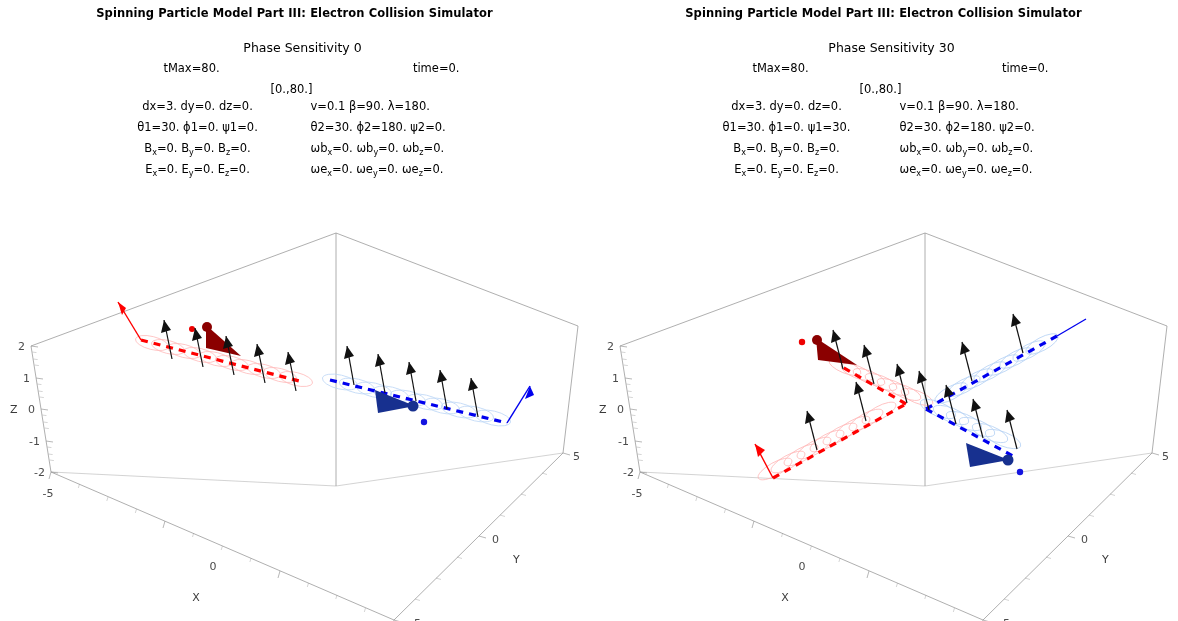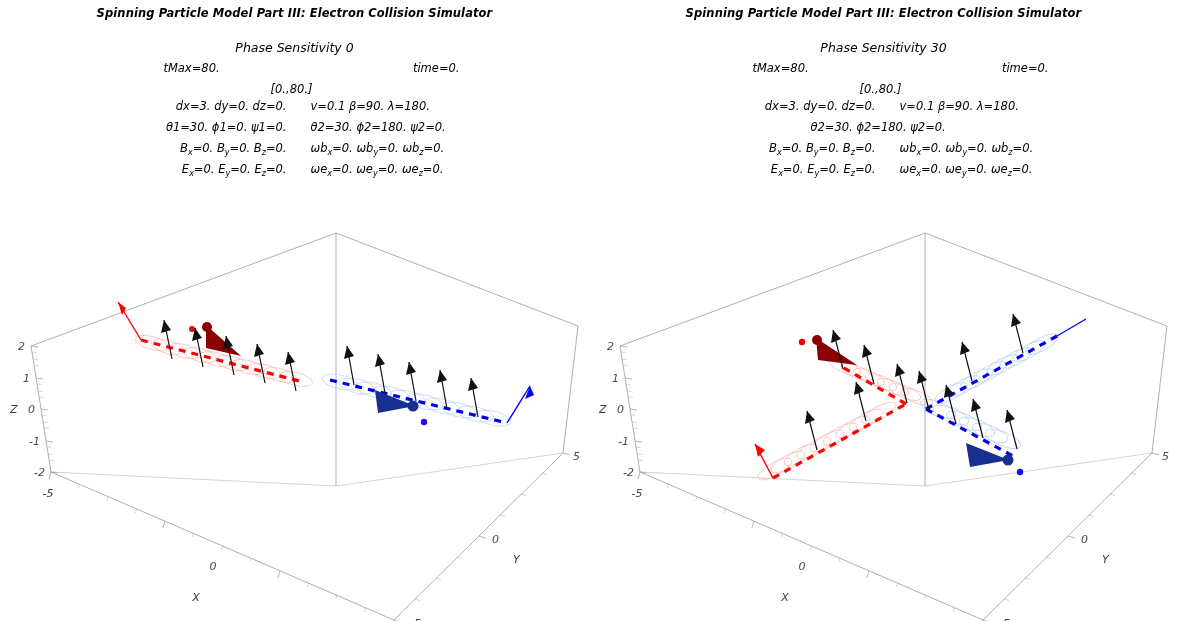--- a/index.html
+++ b/index.html
@@ -1,32 +1,32 @@
 <!DOCTYPE html>
 <html><head>
 <meta charset="utf-8">
 <style>
   html,body{margin:0;padding:0;background:#ffffff;}
   body{width:1178px;height:621px;overflow:hidden;
        font-family:"DejaVu Sans","Liberation Sans",sans-serif;color:#1a1a1a;}
   .board{position:relative;width:1178px;height:621px;}
-  .panel{position:absolute;top:0;width:589px;height:601px;font-style:italic;}
+  .panel{position:absolute;top:0;width:589px;height:601px;}
   .panel-left{left:0;}
   .panel-right{left:589px;}
 
   .title{position:absolute;left:0;width:589px;top:6px;text-align:center;
          font-size:11.5px;font-weight:bold;letter-spacing:.1px;color:#000;}
   .subtitle{position:absolute;left:0;width:589px;top:40px;text-align:center;
-            font-size:12.5px;color:#000;}
+            font-size:12.5px;color:#000;padding-left:8px;}
 
   .params{position:absolute;left:0;width:589px;top:60px;
           font-size:11.5px;line-height:17px;color:#000;}
   .prow{display:flex;justify-content:center;white-space:pre;}
   .pcol{display:inline-block;text-align:center;}
-  .pcol.c1{width:178px;text-align:right;}
+  .pcol.c1{width:178px;}
   .pcol.c2{width:24px;margin-top:21px;}
   .pcol.c3{width:170px;text-align:left;}
   .prow.top .pcol.c1{width:124px;text-align:center;}
   .prow.top .pcol.c2{width:76px;text-align:center;}
   .prow.top .pcol.c3{width:130px;text-align:right;}
   sub{font-size:8px;}
 
   .stage{position:absolute;left:0;top:150px;width:589px;height:471px;}
   svg{display:block;}
   .axlabel{font-size:11px;fill:#4a4a4a;
@@ -242,20 +242,21 @@
         <span class="pcol c1">tMax=80.</span>
         <span class="pcol c2">[0.,80.]</span>
         <span class="pcol c3">time=0.</span>
       </div>
       <div class="prow">
         <span class="pcol c1">dx=3. dy=0. dz=0.</span>
         <span class="pcol c2"></span>
         <span class="pcol c3">v=0.1 β=90. λ=180.</span>
       </div>
       <div class="prow">
+        <span class="pcol c1">θ1=30. ϕ1=0. ψ1=30.</span>
         <span class="pcol c2"></span>
         <span class="pcol c3">θ2=30. ϕ2=180. ψ2=0.</span>
       </div>
       <div class="prow">
         <span class="pcol c1"><span>B</span><sub>x</sub><span>=0.</span> <span>B</span><sub>y</sub><span>=0.</span> <span>B</span><sub>z</sub><span>=0.</span></span>
         <span class="pcol c2"></span>
         <span class="pcol c3"><span>ωb</span><sub>x</sub><span>=0.</span> <span>ωb</span><sub>y</sub><span>=0.</span> <span>ωb</span><sub>z</sub><span>=0.</span></span>
       </div>
       <div class="prow">
         <span class="pcol c1"><span>E</span><sub>x</sub><span>=0.</span> <span>E</span><sub>y</sub><span>=0.</span> <span>E</span><sub>z</sub><span>=0.</span></span>

